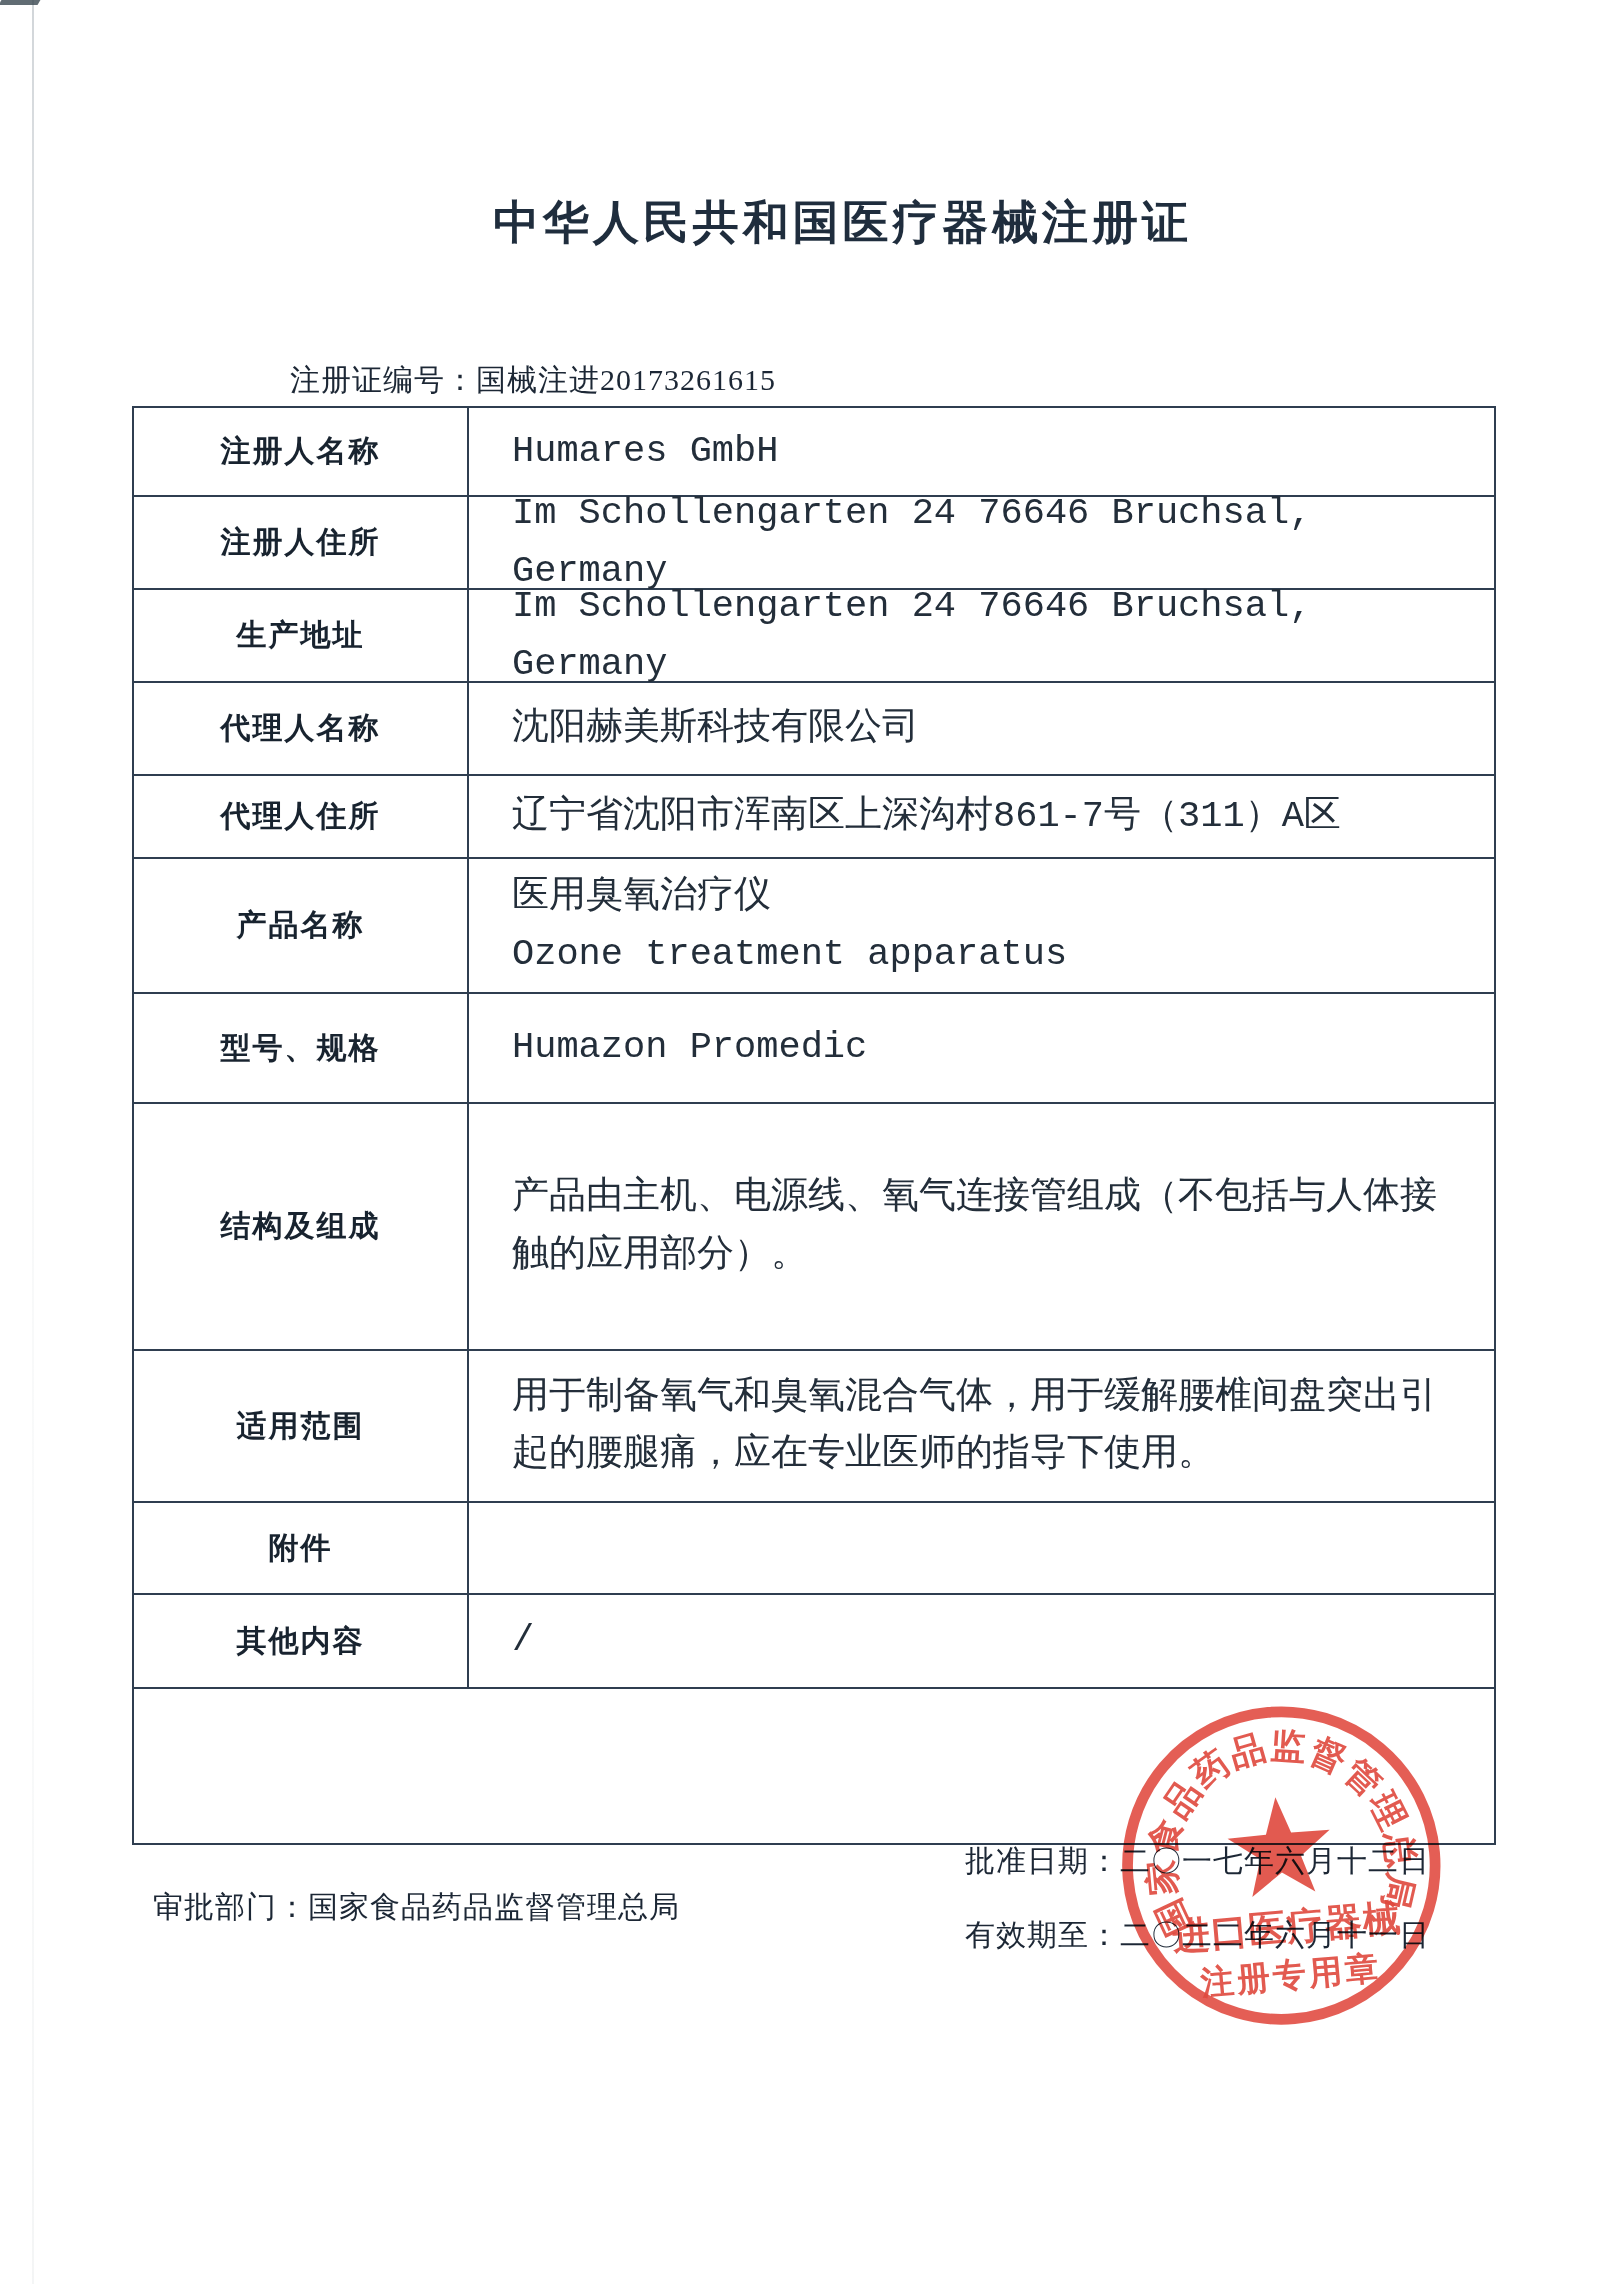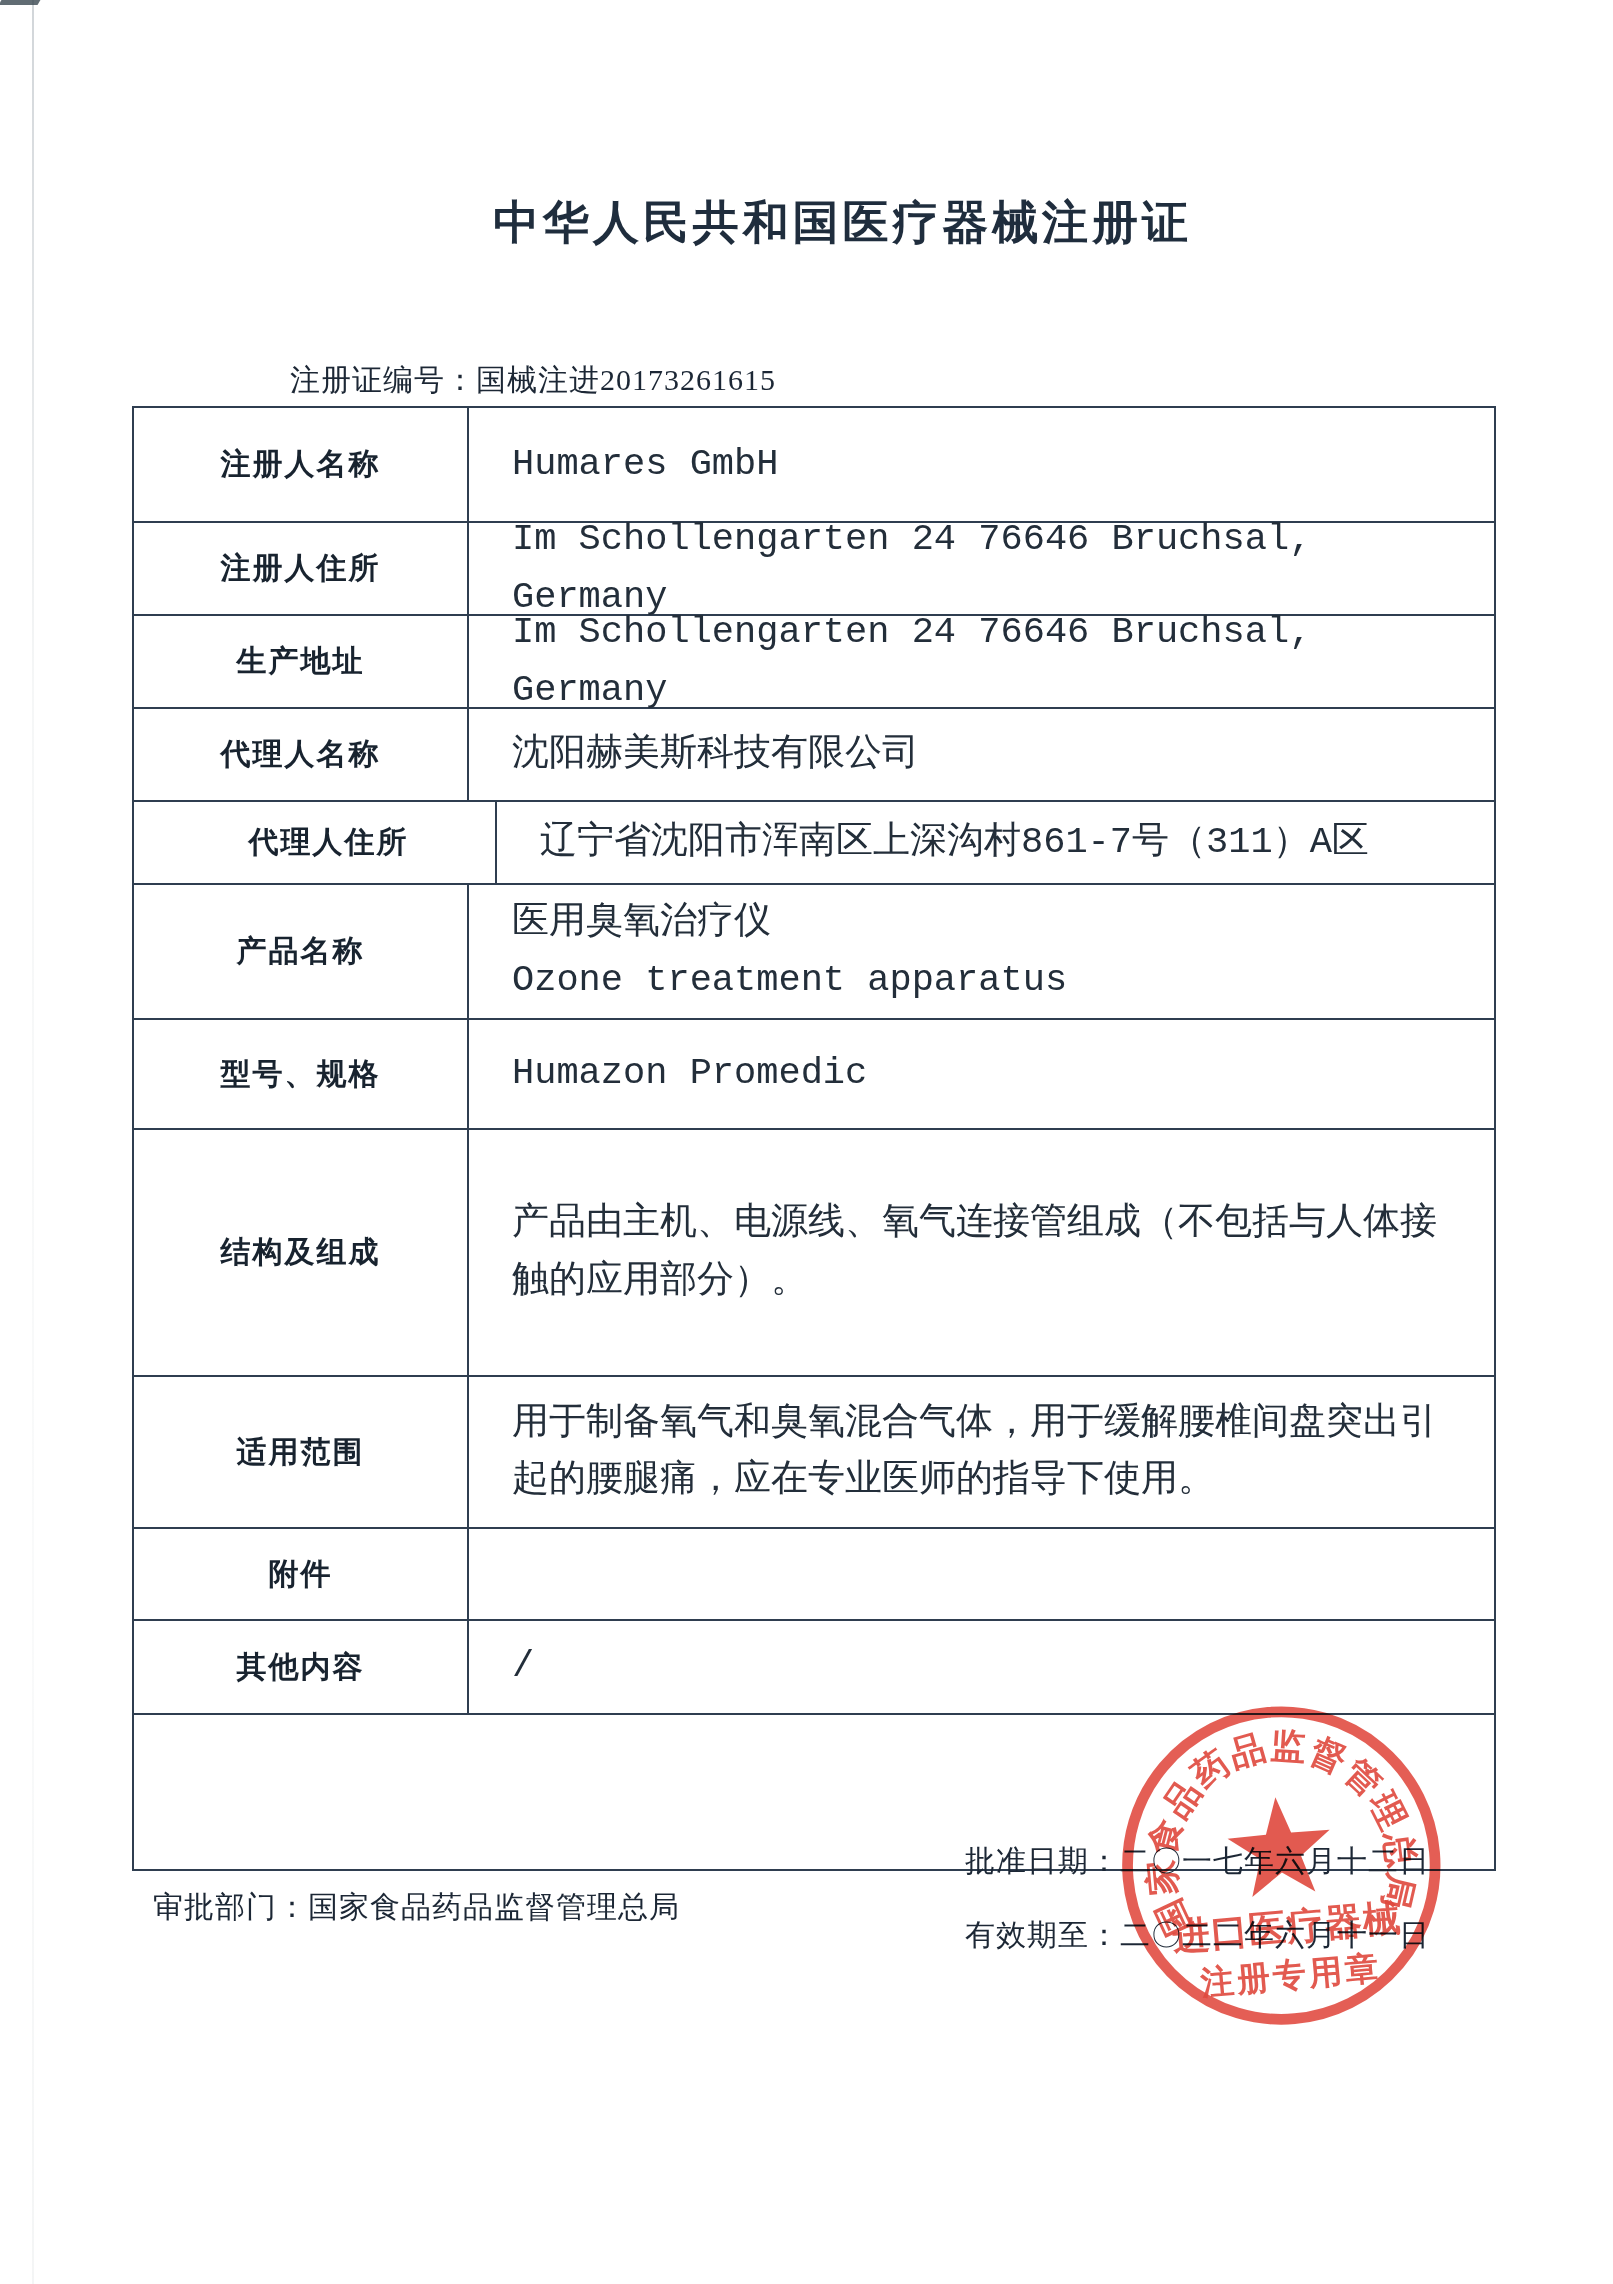--- a/index.html
+++ b/index.html
@@ -36,25 +36,25 @@
   }
 
   .ctable{
     position:absolute;left:132px;top:406px;width:1364px;
     border:2.9px solid #2f3e50;
     box-sizing:border-box;
     background:transparent;
   }
   .trow{display:flex;box-sizing:border-box;}
   .trow + .trow{border-top:2px solid #2f3e50;}
-  .trow:nth-of-type(1){height:113px;}
+  .trow:nth-of-type(1){height:87px;}
   .trow:nth-of-type(2){height:93px;}
   .trow:nth-of-type(3){height:93px;}
   .trow:nth-of-type(4){height:93px;}
-  .trow:nth-of-type(5){height:83px;padding-left:28px;}
+  .trow:nth-of-type(5){height:83px;}
   .trow:nth-of-type(6){height:135px;}
   .trow:nth-of-type(7){height:110px;}
   .trow:nth-of-type(8){height:247px;}
   .trow:nth-of-type(9){height:152px;}
   .trow:nth-of-type(10){height:92px;}
   .trow:nth-of-type(11){height:94px;}
   .trow:nth-of-type(12){height:156px;}
   .tlabel{
     width:335px;flex:0 0 335px;
     border-right:2px solid #2f3e50;

